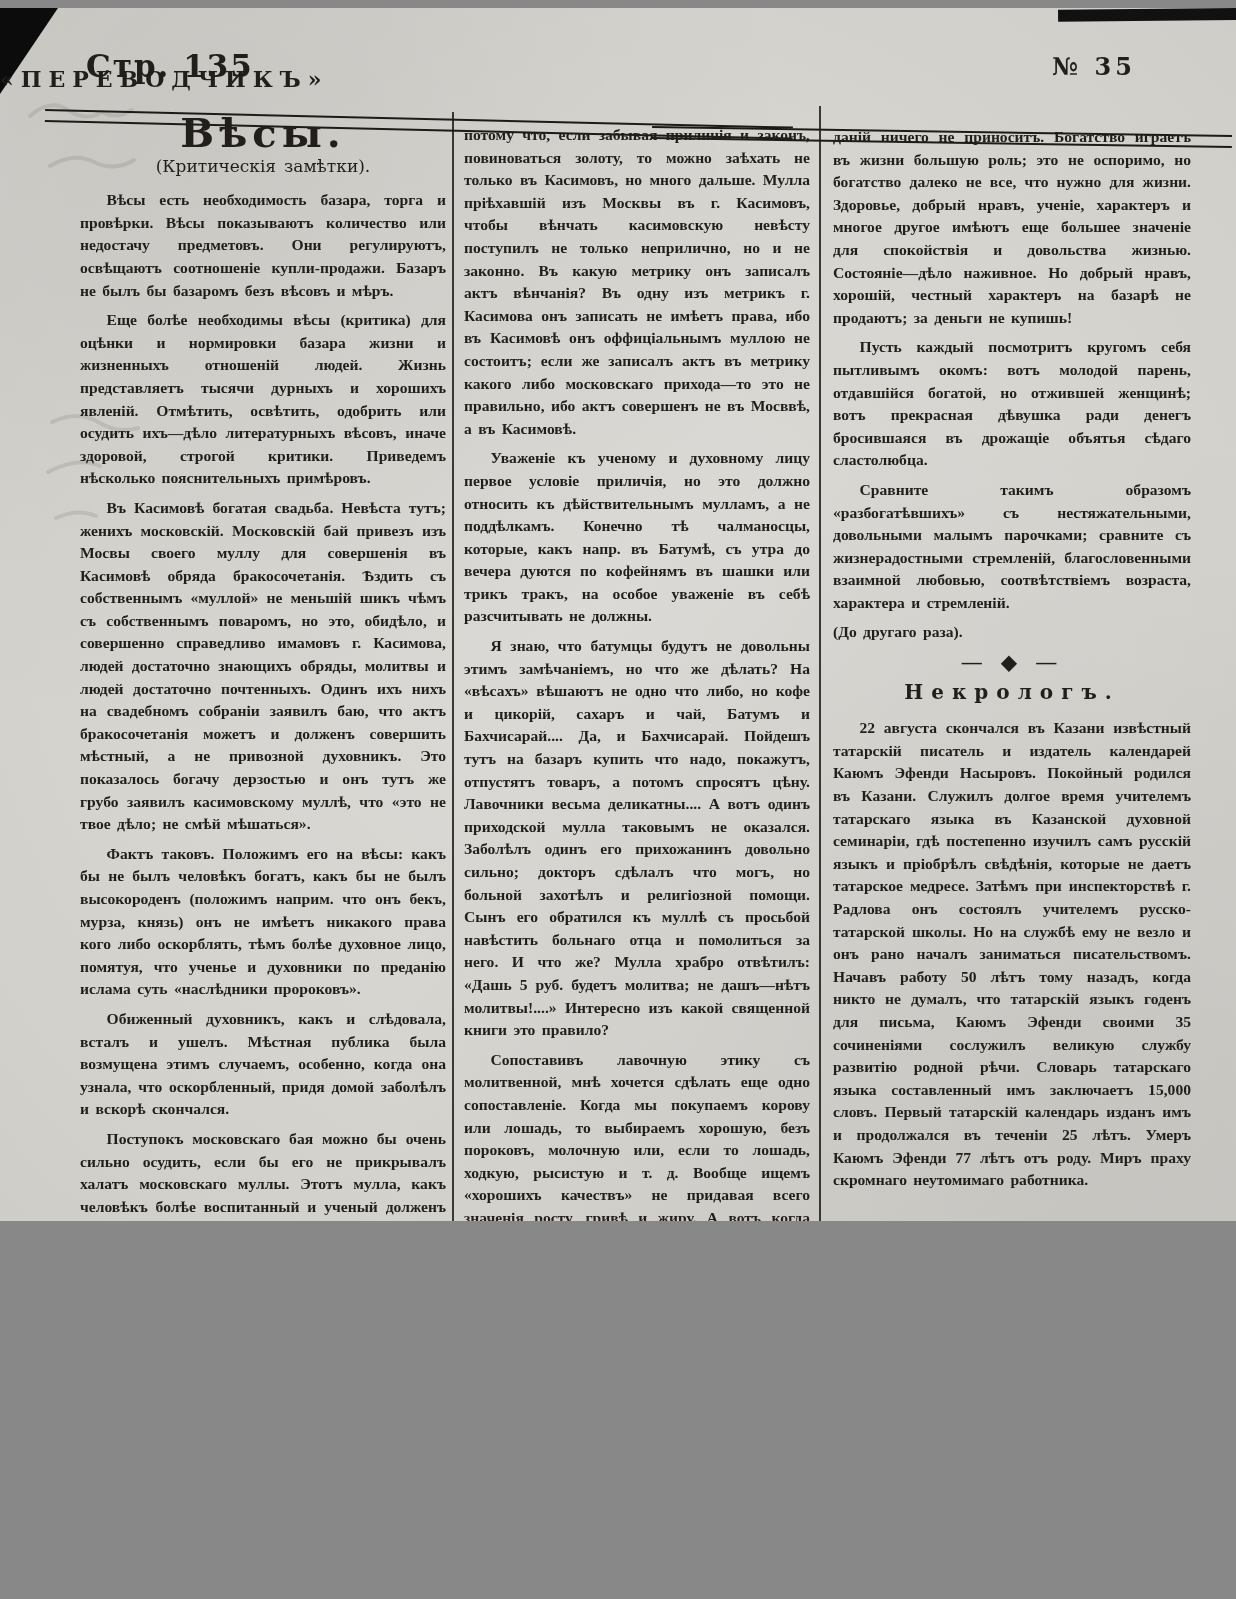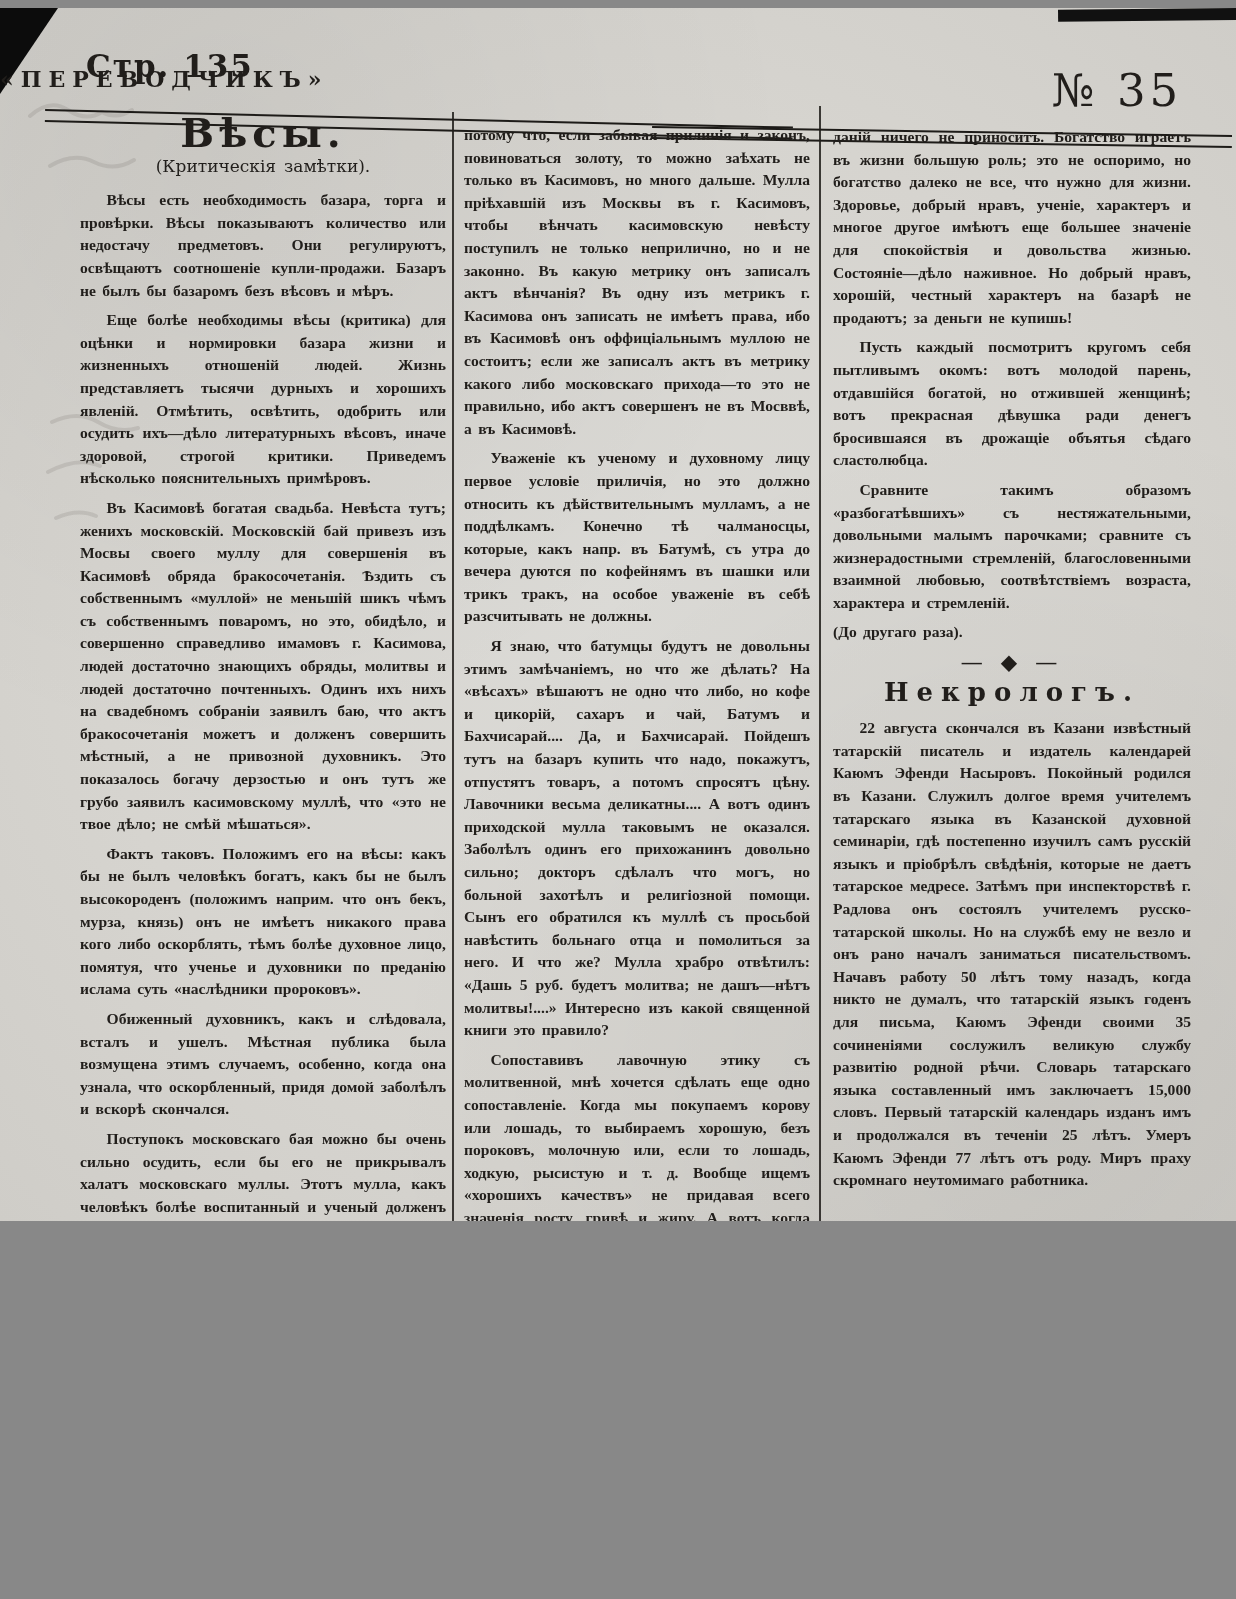--- a/index.html
+++ b/index.html
@@ -18,21 +18,21 @@
   
   .corner-tl{position:absolute;left:0;top:0;width:58px;height:86px;
     background:#0c0c0c;clip-path:polygon(0 0,100% 0,0 100%);}
   .corner-tr{position:absolute;right:0;top:0;width:178px;height:12px;
     background:#111;transform:rotate(-0.6deg);transform-origin:right top;}
   .smudge{position:absolute;opacity:.14;}
   
   .hdr-page{position:absolute;left:86px;top:40px;font-size:31px;font-weight:bold;letter-spacing:2px;}
   .hdr-mast{position:absolute;left:0;top:58px;width:100%;text-align:left;
     font-size:22px;font-weight:bold;letter-spacing:7px;}
-  .hdr-issue{position:absolute;left:1052px;top:56px;font-size:45px;font-weight:normal;letter-spacing:4px;}
+  .hdr-issue{position:absolute;left:1052px;top:44px;font-size:24px;font-weight:bold;letter-spacing:4px;}
   .rule{position:absolute;height:9px;border-top:2px solid #1d1b18;border-bottom:2px solid #1d1b18;}
   .ruleA{left:45px;top:101px;width:748px;transform:rotate(1.35deg);transform-origin:left center;}
   .ruleB{left:652px;top:118px;width:580px;transform:rotate(0.9deg);transform-origin:left center;}
   .vrule{position:absolute;width:2px;background:rgba(30,28,25,.85);}
   .vrule1{left:452px;top:104px;height:1402px;}
   .vrule2{left:819px;top:98px;height:1392px;}
   
   .col{position:absolute;text-align:justify;font-weight:bold;
     font-size:15.6px;line-height:22.6px;word-spacing:2.5px;}
   .col1{left:80px;top:112px;width:366px;}
@@ -40,21 +40,21 @@
   .col3{left:833px;top:118px;width:358px;}
   .col p{margin:0 0 7px 0;text-indent:1.7em;font-family:Liberation Serif, serif;}
   .col p.noindent{text-indent:0;}
   .art-title{font-size:40px;font-weight:bold;text-align:center;letter-spacing:5px;
     margin:2px 0 10px 0;}
   .art-sub{font-size:17px;font-weight:normal;text-align:center;text-indent:0 !important;
     margin:0 0 12px 0;}
   .closing{text-indent:0 !important;margin:10px 0 14px 0;}
   .divider{ text-align:center;text-indent:0 !important;font-size:20px;
     letter-spacing:6px;margin:6px 0 16px 0;}
-  .necro-title{font-size:26px;font-weight:bold;text-align:center;letter-spacing:8px;
+  .necro-title{font-size:20px;font-weight:bold;text-align:center;letter-spacing:8px;
     margin:4px 0 14px 0;}
 </style>
 </head>
 <body>
 
 <div class="page">
 
   <div class="corner-tl"></div>
   <div class="corner-tr"></div>
   <svg class="smudge" style="left:20px;top:78px;" width="200" height="110">

